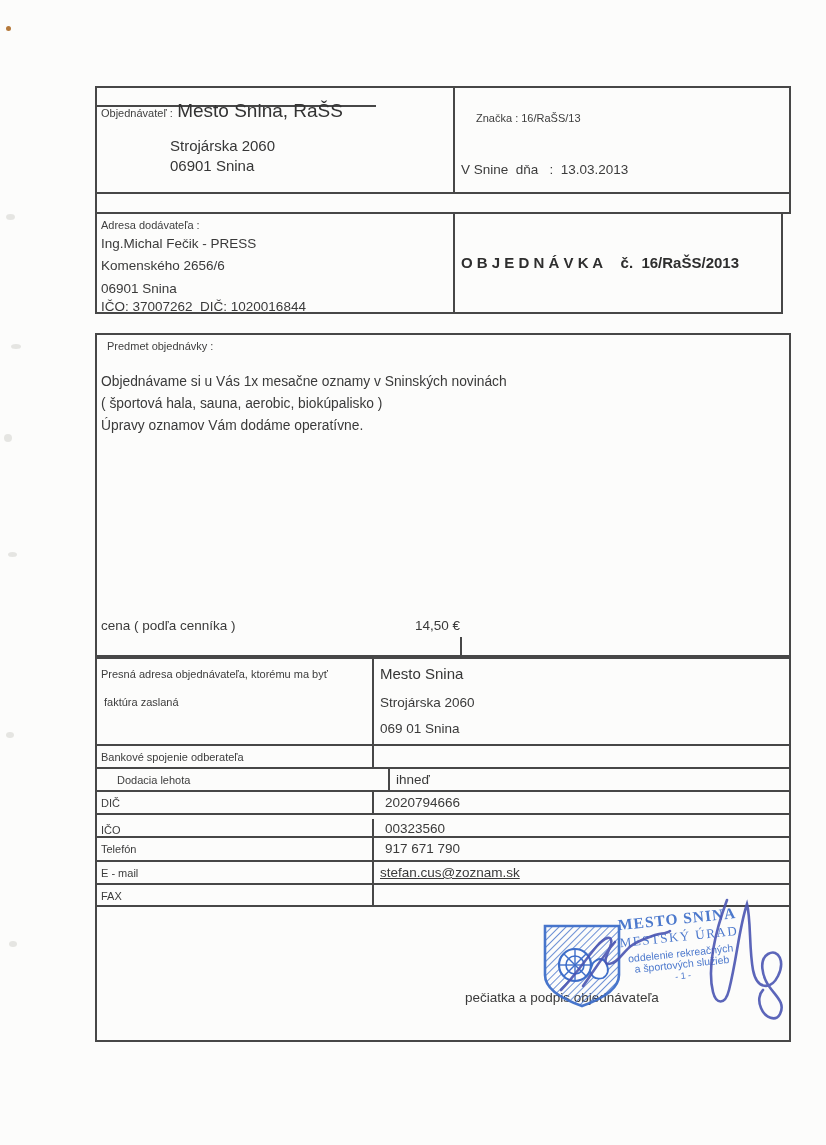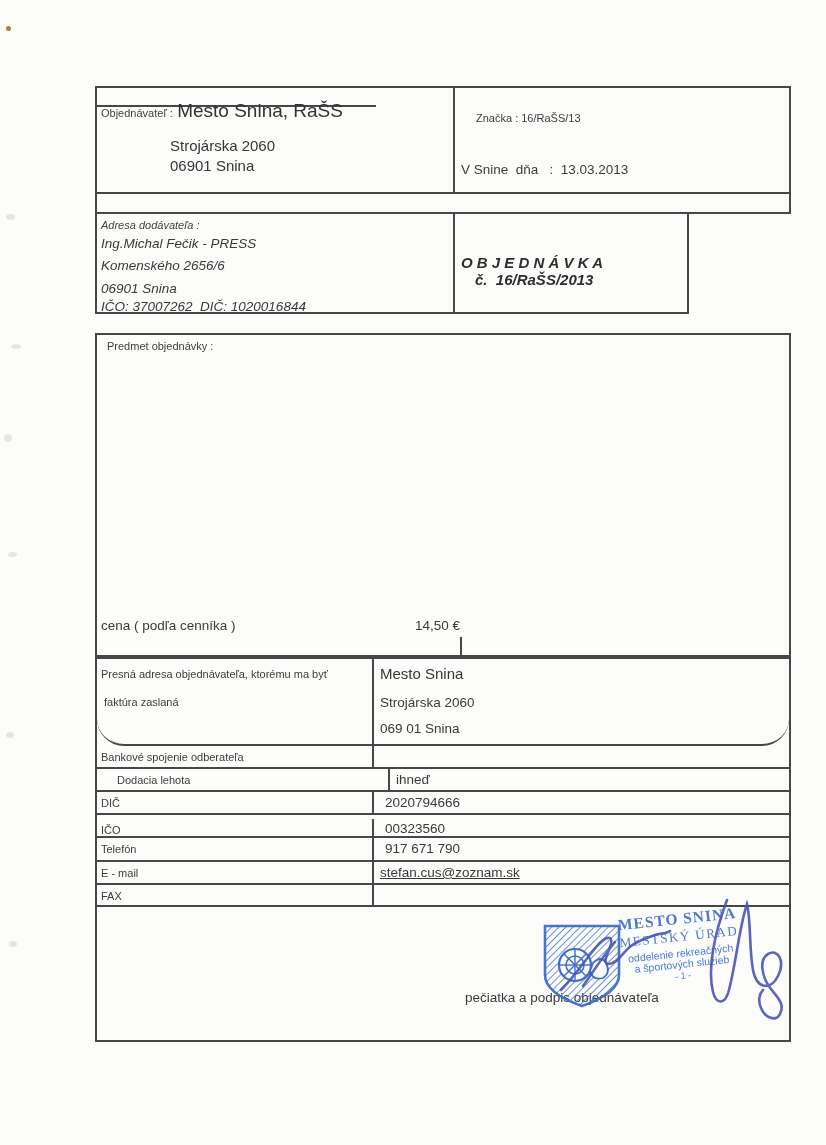--- a/index.html
+++ b/index.html
@@ -52,43 +52,48 @@
       <span class="big">Mesto Snina, RaŠS</span>
     </div>
     <div class="abs mid" style="left:73px;top:49px;">Strojárska 2060</div>
     <div class="abs mid" style="left:73px;top:69px;">06901 Snina</div>
     <div class="abs pre" style="left:348px;top:24px;font-size:11px;margin-left:31px;">Značka : 16/RaŠS/13</div>
     <div class="abs pre" style="left:364px;top:74px;font-size:13.5px;">V Snine  dňa   :  13.03.2013</div>
   </div>
 
   <div class="box noTop" style="left:95px;top:194px;width:696px;height:20px;"></div>
 
-  <div class="box noTop" style="left:95px;top:214px;width:594px;height:100px;font-style:italic;">
+  <div class="box noTop" style="left:95px;top:214px;width:688px;height:100px;">
     <div class="divider" style="left:356px;"></div>
     <div class="abs lbl" style="left:4px;top:5px;">Adresa dodávateľa :</div>
     <div class="abs val" style="left:4px;top:22px;">Ing.Michal Fečik - PRESS</div>
     <div class="abs val" style="left:4px;top:44px;">Komenského 2656/6</div>
     <div class="abs val" style="left:4px;top:67px;">06901 Snina</div>
     <div class="abs val pre" style="left:4px;top:85px;">IČO: 37007262  DIČ: 1020016844</div>
     <div class="abs" style="left:364px;top:40px;font-weight:bold;font-size:15px;color:#2e2e2e;">
       <span>O B J E D N Á V K A</span>
       <span style="margin-left:14px;white-space:pre;">č.  16/RaŠS/2013</span>
     </div>
   </div>
 
   <div class="box" style="left:95px;top:333px;width:696px;height:324px;">
     <div class="abs lbl" style="left:4px;top:5px;margin-left:6px;">Predmet objednávky :</div>
+    <div class="abs" style="left:4px;top:36px;font-size:13.8px;line-height:22px;color:#3a3a3a;">
+      <div>Objednávame si u Vás 1x mesačne oznamy v Sninských novinách</div>
+      <div>( športová hala, sauna, aerobic, biokúpalisko )</div>
+      <div>Úpravy oznamov Vám dodáme operatívne.</div>
+    </div>
     <div class="abs val" style="left:4px;top:283px;">cena ( podľa cenníka )</div>
     <div class="abs val" style="left:318px;top:283px;">14,50 €</div>
     <div class="abs" style="left:363px;top:302px;height:20px;border-left:2px solid #474747;"></div>
   </div>
 
   <div class="box noTop" style="left:95px;top:657px;width:696px;height:385px;display:flex;flex-direction:column;border-top:2px solid #474747;">
 
-    <div class="dt-row" style="height:87px;border-radius:27px;">
+    <div class="dt-row" style="height:87px;">
       <div class="dt-label">
         <div class="abs" style="left:4px;top:9px;">Presná adresa objednávateľa, ktorému ma byť</div>
         <div class="abs" style="left:7px;top:37px;">faktúra zaslaná</div>
       </div>
       <div class="dt-value">
         <div class="abs mid" style="left:6px;top:6px;">Mesto Snina</div>
         <div class="abs" style="left:6px;top:36px;">Strojárska 2060</div>
         <div class="abs" style="left:6px;top:62px;">069 01 Snina</div>
       </div>
     </div>

